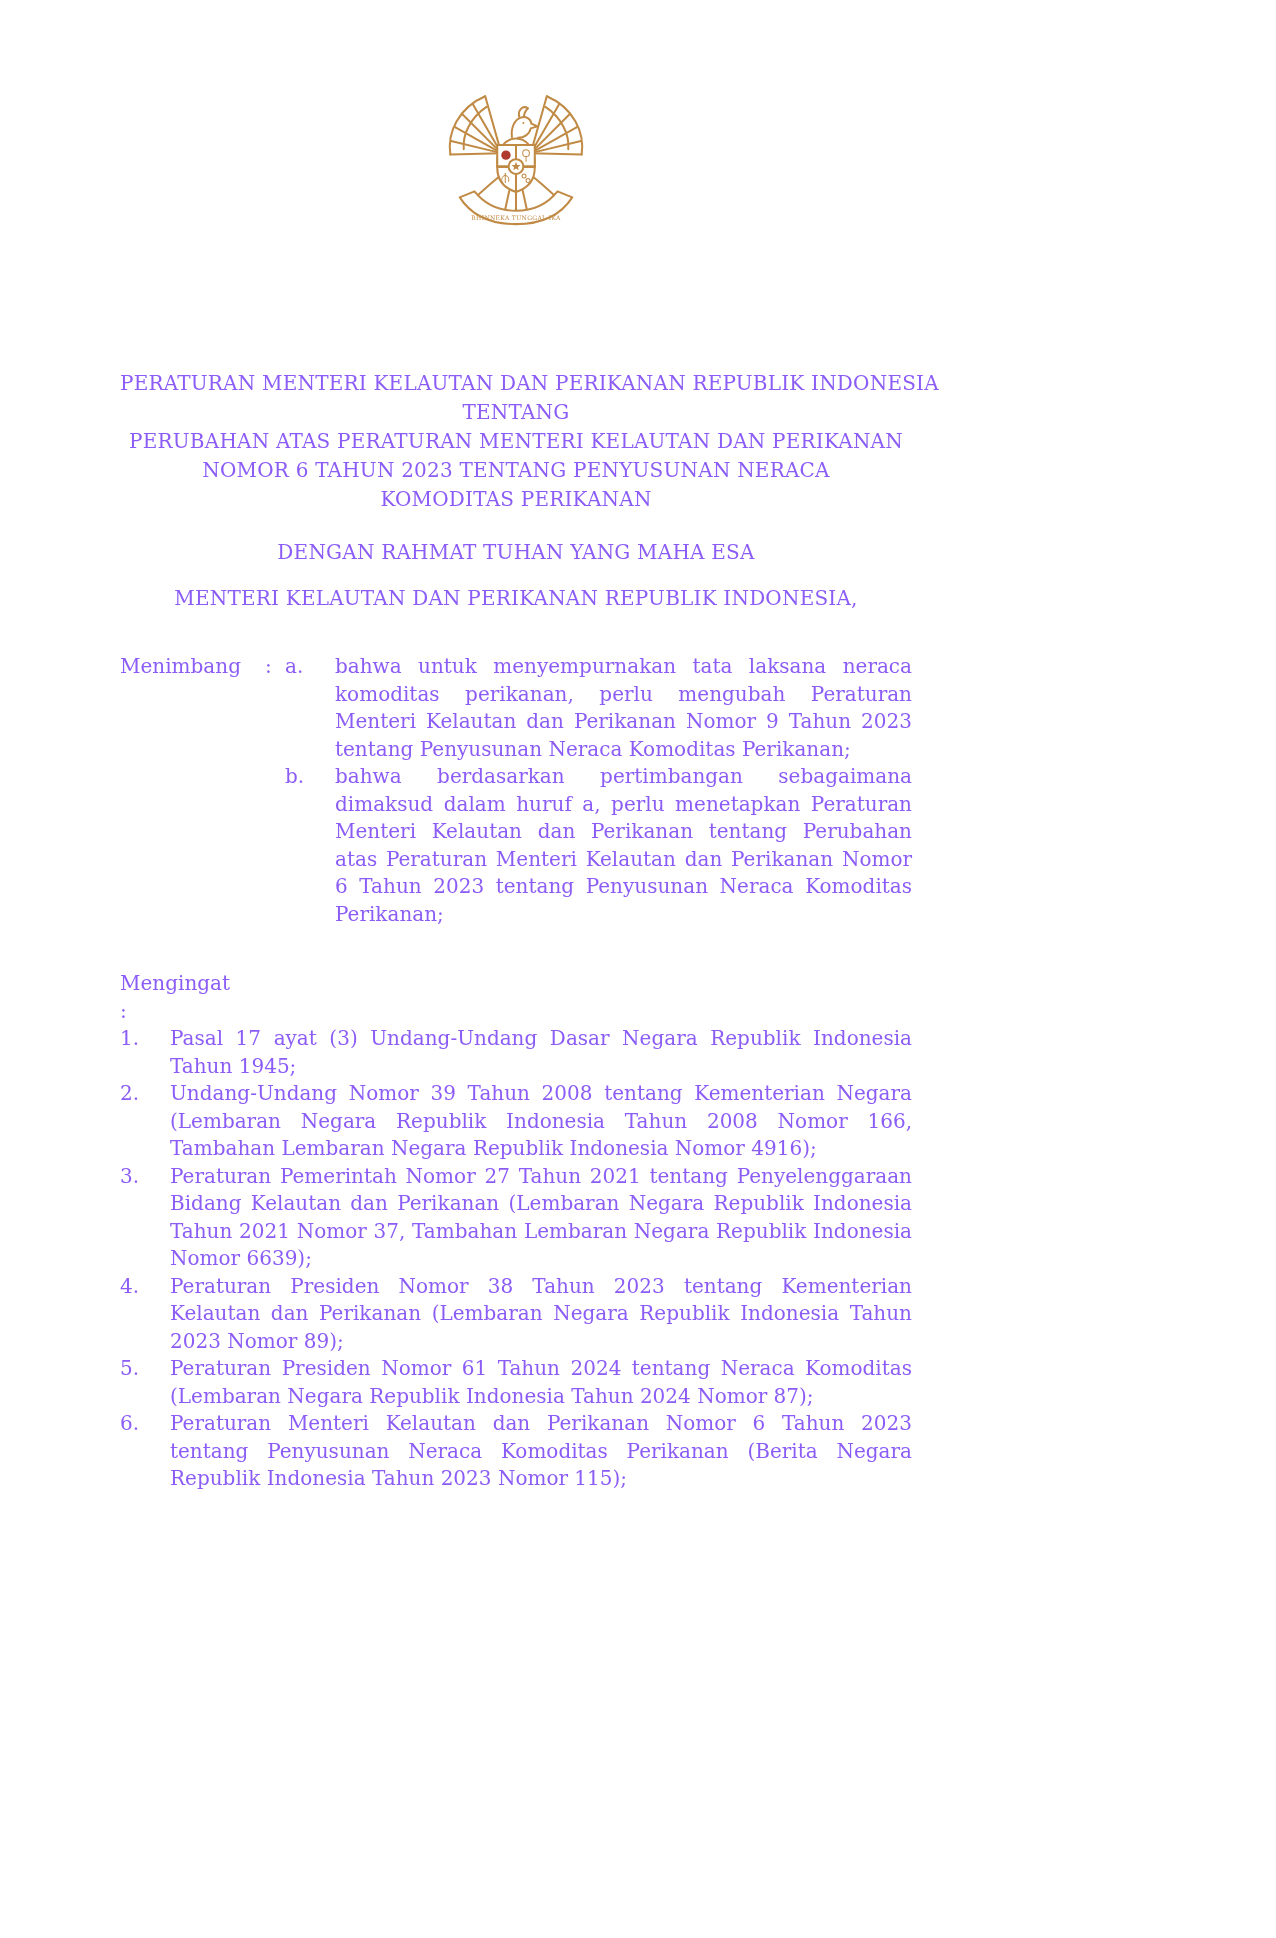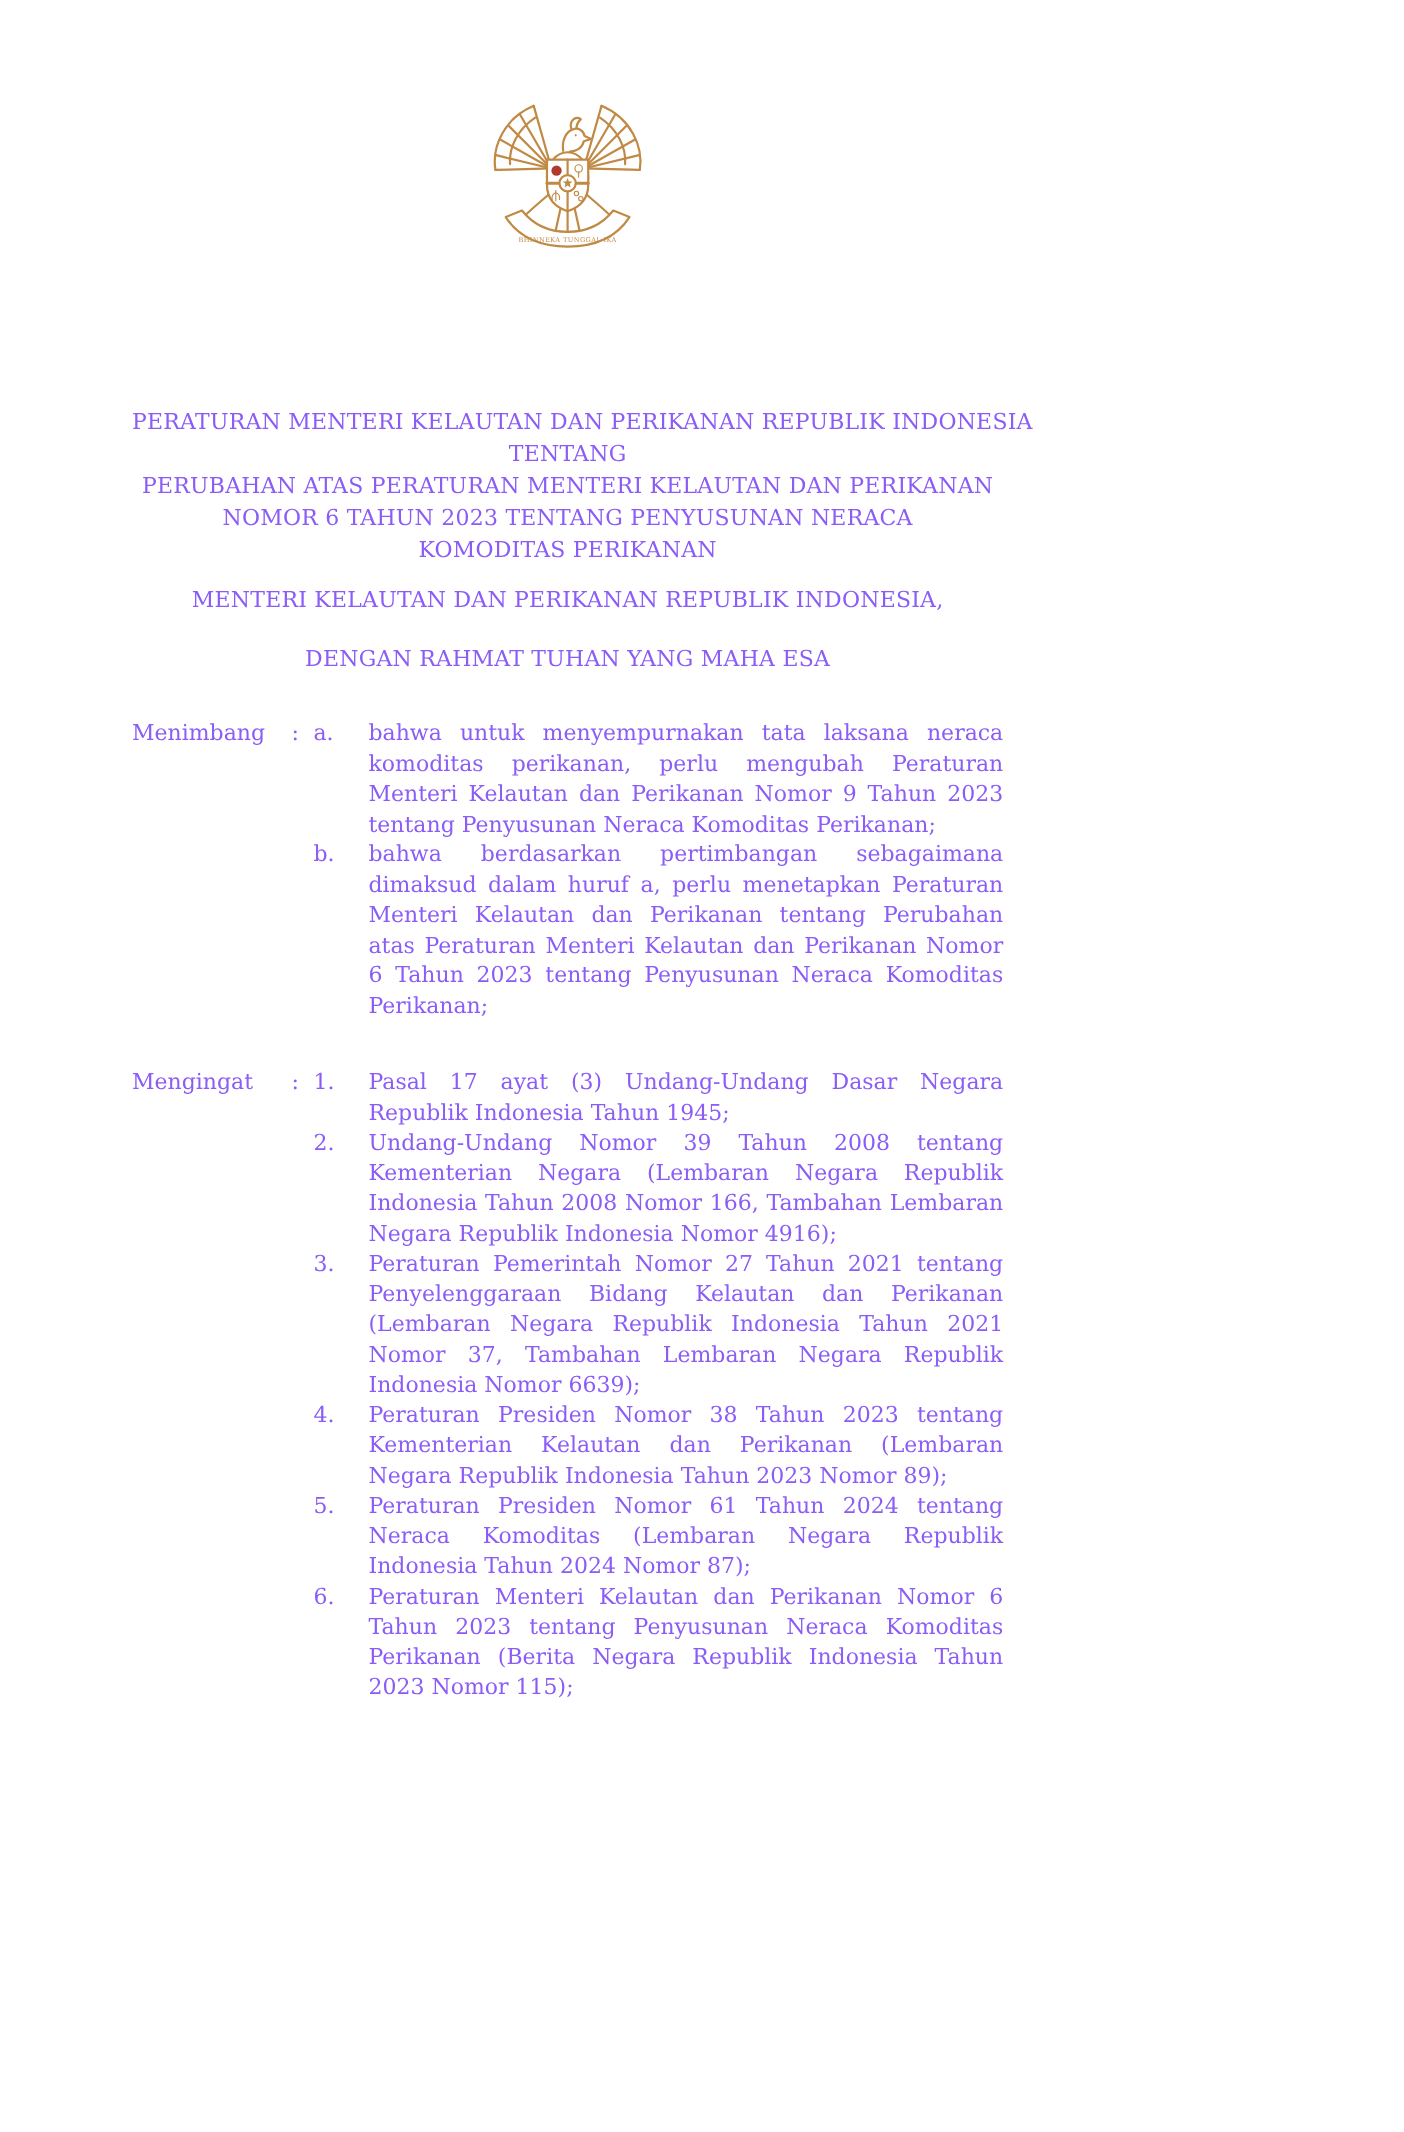--- a/index.html
+++ b/index.html
@@ -40,21 +40,21 @@
     white-space: nowrap;
   }
   .invocation { margin-top: 24px; }
   .officiant  { margin-top: 17px; }
   .clause {
     display: flex;
     font-size: 20px;
     line-height: 27.5px;
   }
   .clause-menimbang { margin-top: 40px; }
-  .clause-mengingat { margin-top: 42px; }
+  .clause-mengingat { margin-top: 42px; flex-direction: column; }
   .clause-label { width: 145px; flex: none; }
   .clause-sep   { width: 20px;  flex: none; }
   .clause-items { flex: 1; }
   .item { display: flex; }
   .item-marker { width: 50px; flex: none; }
   .item-text {
     flex: 1;
     text-align: justify;
     text-justify: inter-word;
   }
@@ -126,22 +126,22 @@
     </div>
 
     <div class="title-block">
       <div class="title-line">PERATURAN MENTERI KELAUTAN DAN PERIKANAN REPUBLIK INDONESIA</div>
       <div class="title-line">TENTANG</div>
       <div class="title-line">PERUBAHAN ATAS PERATURAN MENTERI KELAUTAN DAN PERIKANAN</div>
       <div class="title-line">NOMOR 6 TAHUN 2023 TENTANG PENYUSUNAN NERACA</div>
       <div class="title-line">KOMODITAS PERIKANAN</div>
     </div>
 
+    <div class="center-line invocation">DENGAN RAHMAT TUHAN YANG MAHA ESA</div>
     <div class="center-line officiant">MENTERI KELAUTAN DAN PERIKANAN REPUBLIK INDONESIA,</div>
-    <div class="center-line invocation">DENGAN RAHMAT TUHAN YANG MAHA ESA</div>
 
     <div class="clause clause-menimbang">
       <div class="clause-label">Menimbang</div>
       <div class="clause-sep">:</div>
       <div class="clause-items">
         <div class="item">
           <div class="item-marker">a.</div>
           <div class="item-text">bahwa untuk menyempurnakan tata laksana neraca komoditas perikanan, perlu mengubah Peraturan Menteri Kelautan dan Perikanan Nomor 9 Tahun 2023 tentang Penyusunan Neraca Komoditas Perikanan;</div>
         </div>
         <div class="item">

